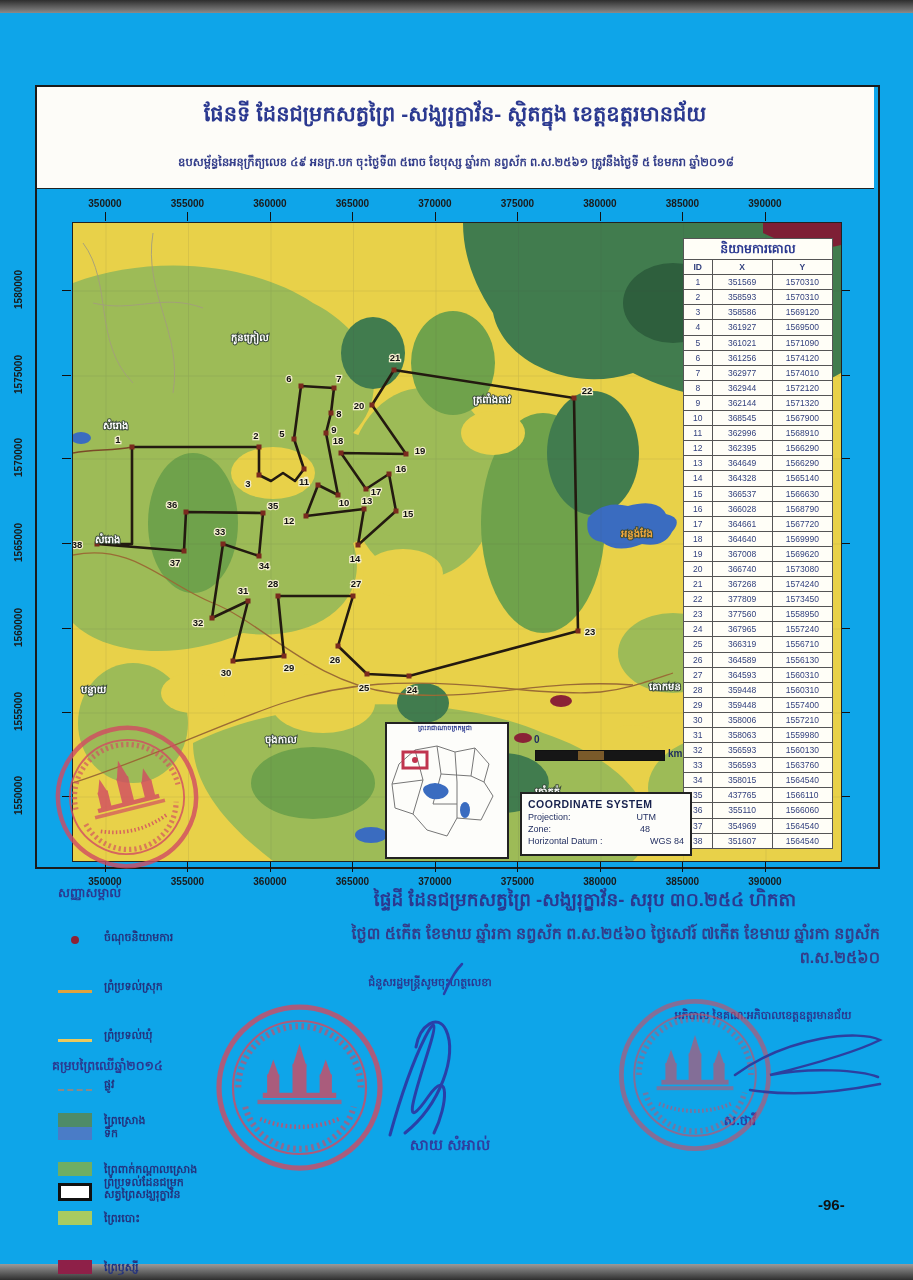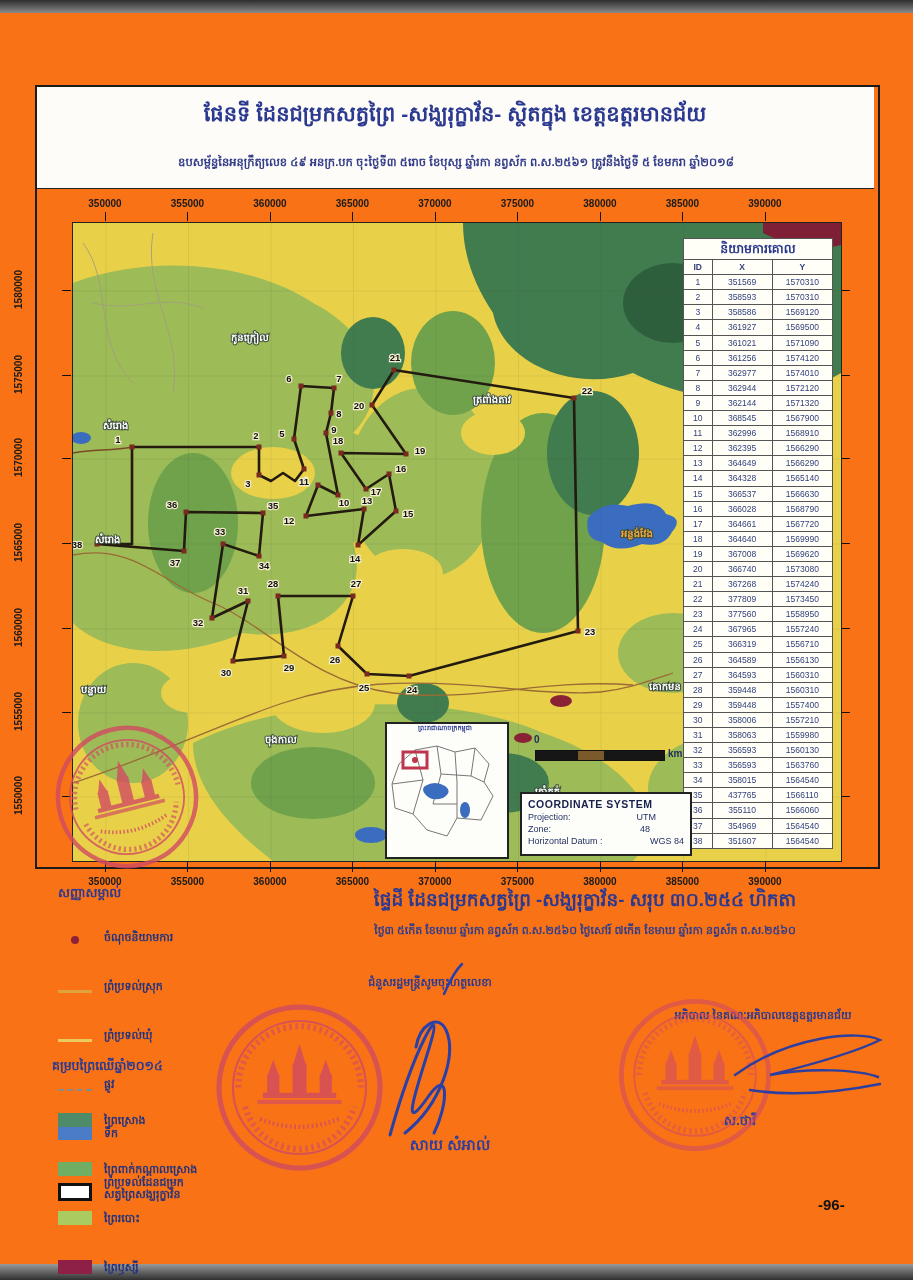--- a/index.html
+++ b/index.html
@@ -1,16 +1,16 @@
 <!DOCTYPE html>
 <html><head>
 <meta charset="utf-8">
 <style>
   html,body{margin:0;padding:0;background:#e8e8e6;font-family:"Liberation Sans","DejaVu Sans",sans-serif;}
-  #page{position:relative;width:913px;height:1280px;background:#f97316;overflow:hidden;}
+  #page{position:relative;width:913px;height:1280px;background:#0ea5e9;overflow:hidden;}
   .abs{position:absolute;}
   .navy{color:#2b3990;}
   .scan-strip-top{left:0;top:0;width:913px;height:13px;background:linear-gradient(180deg,#2e2e2e,#8a8a8a);}
   .scan-strip-bottom{left:0;top:1264px;width:913px;height:16px;background:linear-gradient(0deg,#2f2f2f,#9a9a9a);}
   .doc-frame{left:35px;top:85px;width:841px;height:780px;border:2px solid #1b1b1b;}
   .header-block{left:37px;top:87px;width:837px;height:101px;border-bottom:1.5px solid #222;background:#fdfcf8;}
   .main-title{left:60px;top:100px;width:790px;text-align:center;font-size:21px;font-weight:bold;}
   .sub-title{left:48px;top:155px;width:816px;text-align:center;font-size:11.5px;font-weight:bold;color:#333d8a;}
   .axis-label-x{width:70px;margin-left:-35px;text-align:center;font-size:10px;font-weight:bold;color:#1a1a1a;}
   .axis-label-y{width:70px;margin-left:-35px;margin-top:-6px;text-align:center;font-size:10px;font-weight:bold;color:#1a1a1a;transform:rotate(-90deg);}
@@ -23,21 +23,21 @@
   .inset-title{left:388px;top:724px;width:114px;text-align:center;font-size:6.5px;font-weight:bold;color:#2b3990;}
   .coordsys{left:520px;top:792px;width:172px;height:64px;background:#fdfdfa;border:2px solid #222;padding:4px 6px;box-sizing:border-box;}
   .coordsys .cs-title{font-size:10.5px;font-weight:bold;color:#17214d;letter-spacing:.5px;}
   .coordsys .cs-line{font-size:9px;color:#1d2a5e;display:flex;justify-content:space-between;margin-top:2px;}
   .scalebar-zero{left:534px;top:734px;font-size:10px;font-weight:bold;color:#1d2a5e;}
   .scalebar{left:535px;top:750px;width:128px;height:9px;border:1px solid #111;display:flex;}
   .scalebar-km{left:668px;top:748px;font-size:10px;font-weight:bold;color:#1d2a5e;}
   .legend-title{left:58px;top:885px;font-size:12.5px;font-weight:bold;color:#2b3990;}
   .legend-item{height:22px;display:flex;align-items:flex-end;margin-top:27px;}
   .footer-area-title{left:290px;top:888px;width:590px;text-align:center;font-size:18.5px;font-weight:bold;}
-  .footer-line{left:290px;top:923px;width:590px;text-align:center;font-size:11px;font-weight:bold;color:#333d8a;}
+  .footer-line{left:290px;top:923px;width:590px;text-align:right;font-size:16px;font-weight:bold;color:#333d8a;}
   .footer-line2{left:282px;top:950px;width:600px;text-align:center;font-size:11px;font-weight:bold;color:#333d8a;}
   .role-left{left:300px;top:975px;width:260px;text-align:center;font-size:11px;font-weight:bold;color:#2b3990;}
   .role-right{left:638px;top:1008px;width:250px;text-align:center;font-size:11px;font-weight:bold;color:#2b3990;}
   .name-left{left:360px;top:1135px;width:180px;text-align:center;font-size:15px;font-weight:bold;color:#2e3ea0;}
   .name-right{left:690px;top:1112px;width:100px;text-align:center;font-size:13px;font-weight:bold;color:#2e3ea0;}
   .page-number{left:818px;top:1196px;font-size:15px;color:#111;font-weight:bold;}
   .stamp{color:#d24b62;opacity:.8;}
 </style>
 </head>
 <body>

